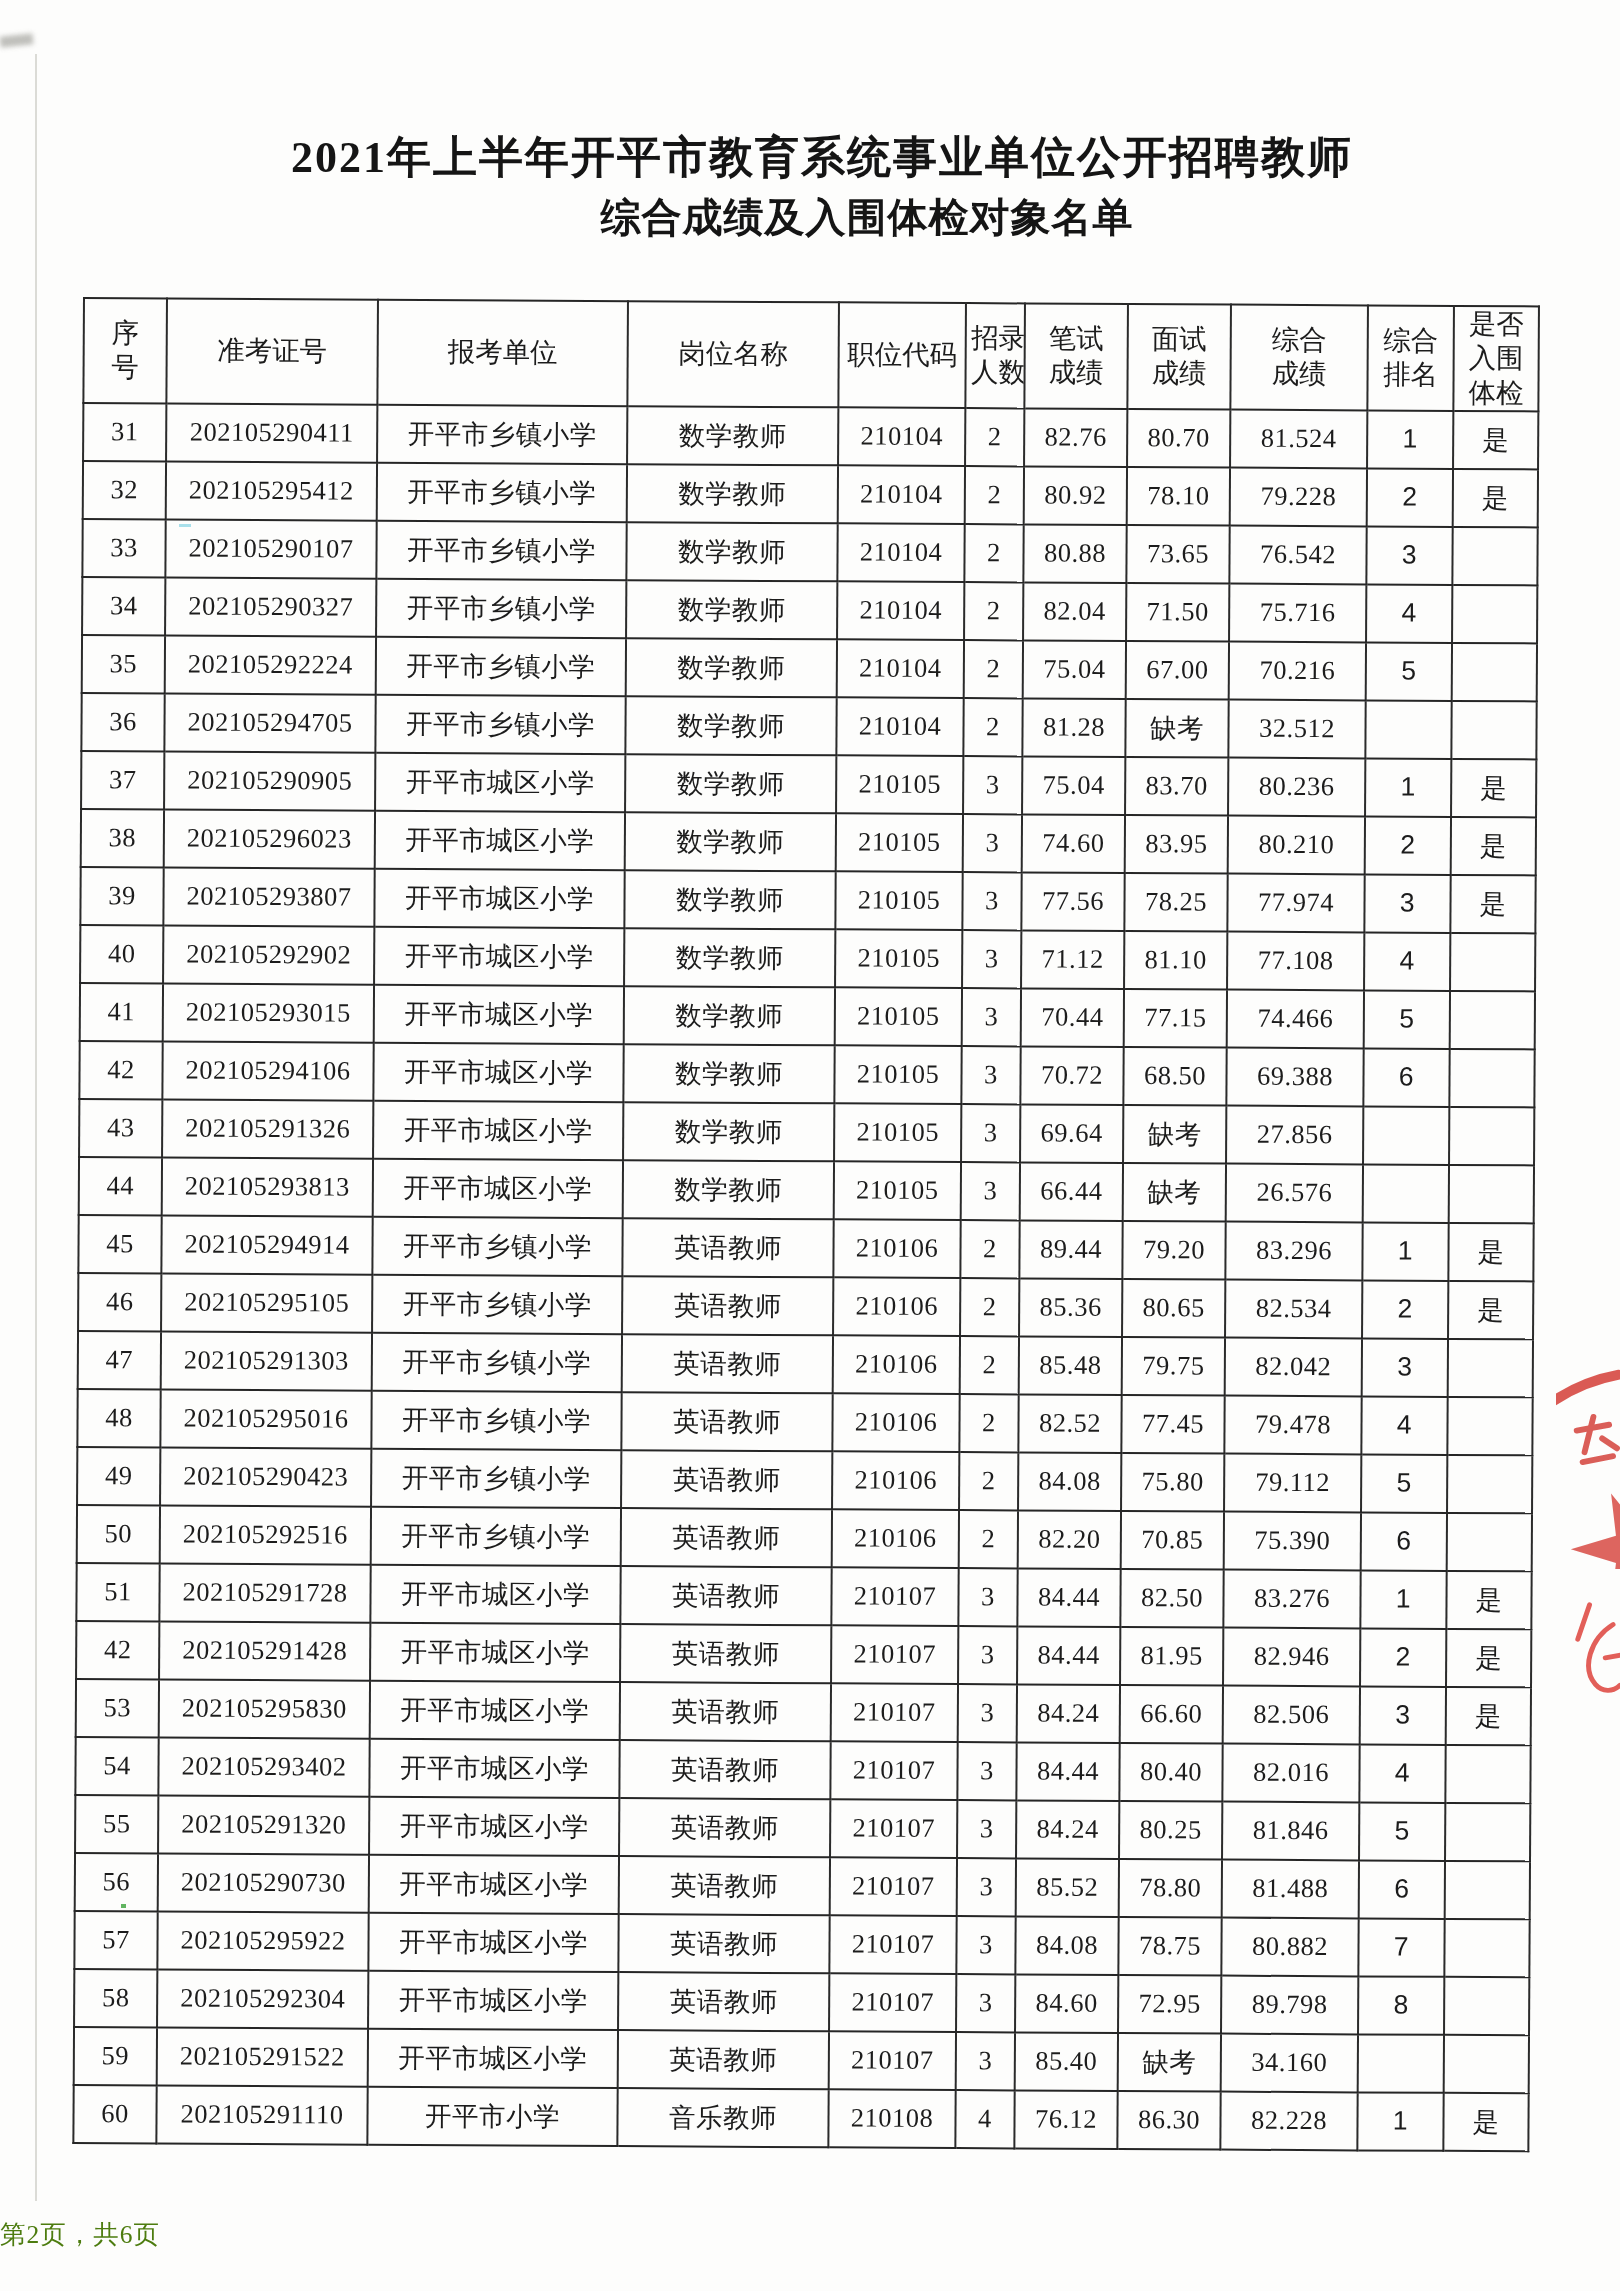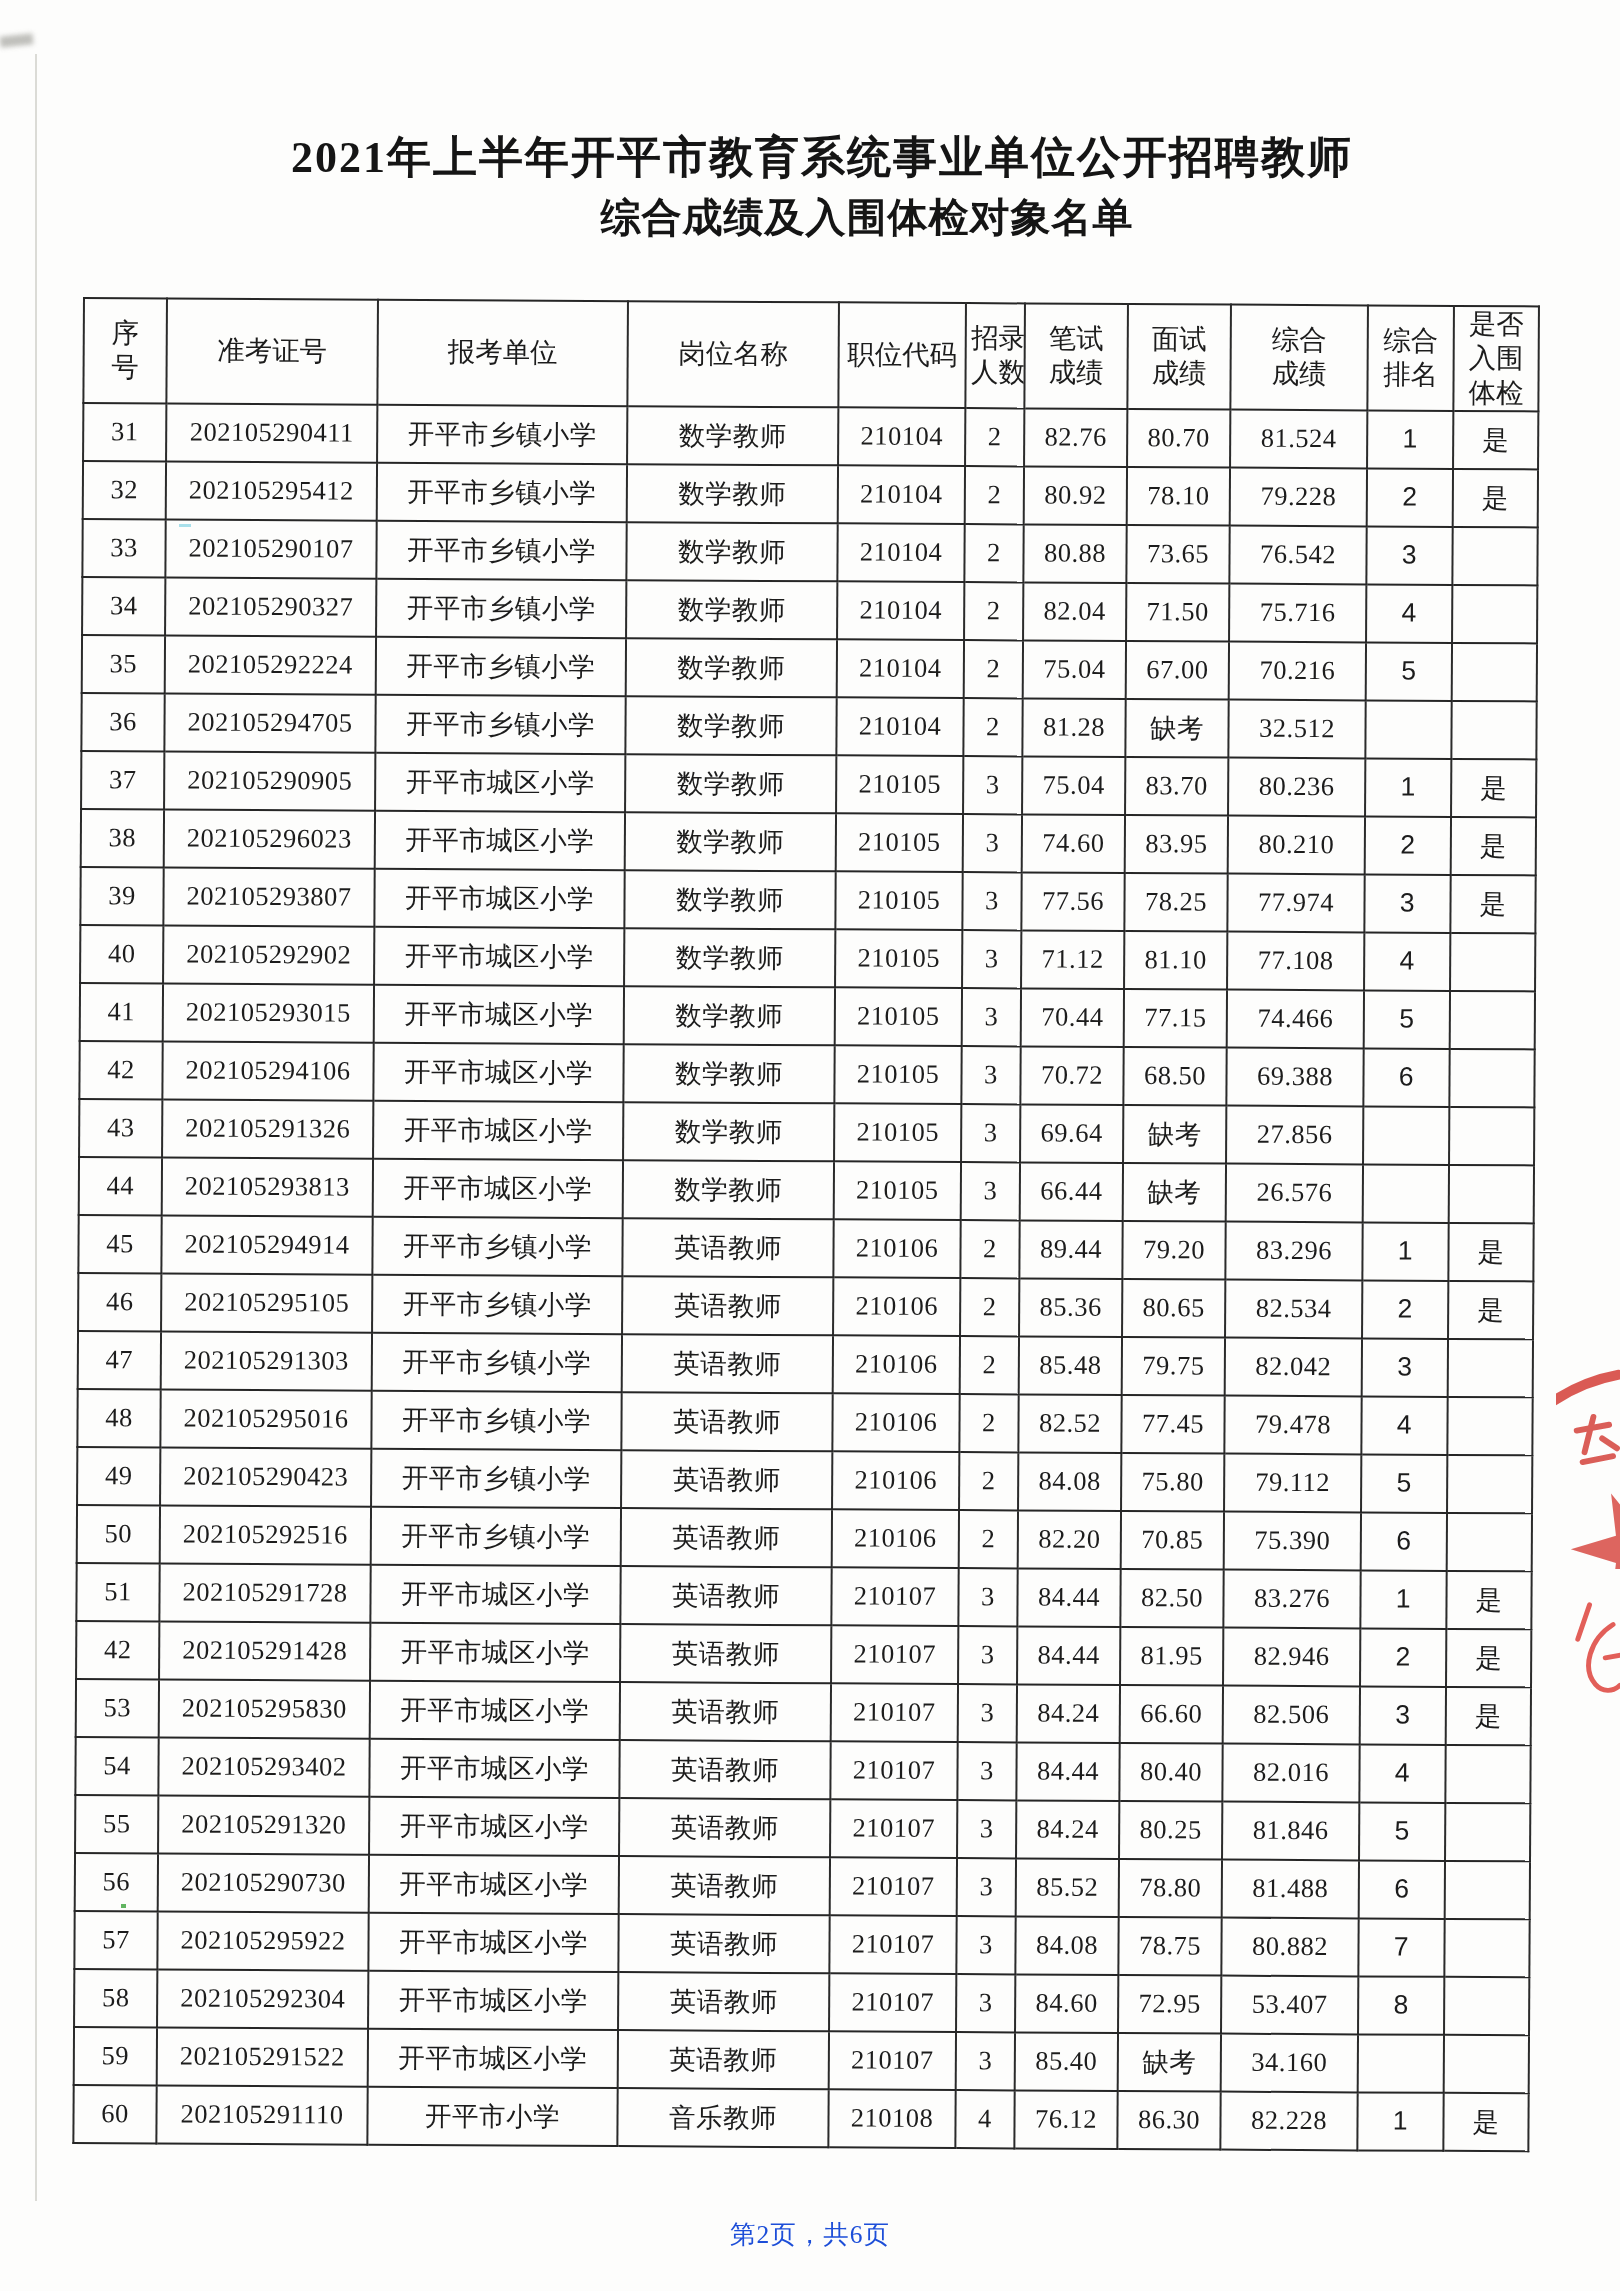--- a/index.html
+++ b/index.html
@@ -33,21 +33,21 @@
   }
   table.results{border:2.9px solid #1f1f1f;}
   thead th{height:98px;font-size:27.4px;font-weight:500;line-height:1.22;}
   thead th .wrap1{display:inline-block;width:1.15em;line-height:1.25;word-break:break-all;}
   thead th .wrap2{display:inline-block;width:2.18em;line-height:1.25;word-break:break-all;font-family:Liberation Serif, serif;}
   thead th .nowrap{white-space:nowrap;}
   tbody td{height:56px;font-size:26.5px;letter-spacing:0.5px;}
   tbody td.rank{font-family:"Liberation Sans","DejaVu Sans",sans-serif;font-size:26.5px;}
   .footer{
     position:absolute;left:0;top:2217px;width:1620px;
-    text-align:center;font-size:25.5px;letter-spacing:1px;color:#1d4ed8;
+    font-size:25.5px;letter-spacing:1px;color:#4d7c0f;
   }
   
   .edge-line{position:absolute;left:35px;top:54px;width:2px;height:2147px;background:#cfcfca;opacity:.75;}
   .corner-smudge{position:absolute;left:0;top:35px;width:33px;height:10.8px;background:#b0b0ab;filter:blur(2.9px);transform:rotate(-6deg);opacity:.8;}
   .green-dot{position:absolute;left:121px;top:1904px;width:4.9px;height:3.9px;background:#3aa33a;opacity:.8;}
   .cyan-dash{position:absolute;left:179px;top:524px;width:11.8px;height:2.9px;background:#9adbe8;opacity:.85;}
   .stamp-svg{position:absolute;left:1556px;top:1358px;}
   .pen-svg{position:absolute;left:1562px;top:1598px;}
 </style>
 </head>
@@ -446,21 +446,21 @@
         </tr>
         <tr>
           <td>58</td>
           <td>202105292304</td>
           <td>开平市城区小学</td>
           <td>英语教师</td>
           <td>210107</td>
           <td>3</td>
           <td>84.60</td>
           <td>72.95</td>
-          <td>53.407</td>
+          <td>89.798</td>
           <td class="rank">8</td>
           <td></td>
         </tr>
         <tr>
           <td>59</td>
           <td>202105291522</td>
           <td>开平市城区小学</td>
           <td>英语教师</td>
           <td>210107</td>
           <td>3</td>

